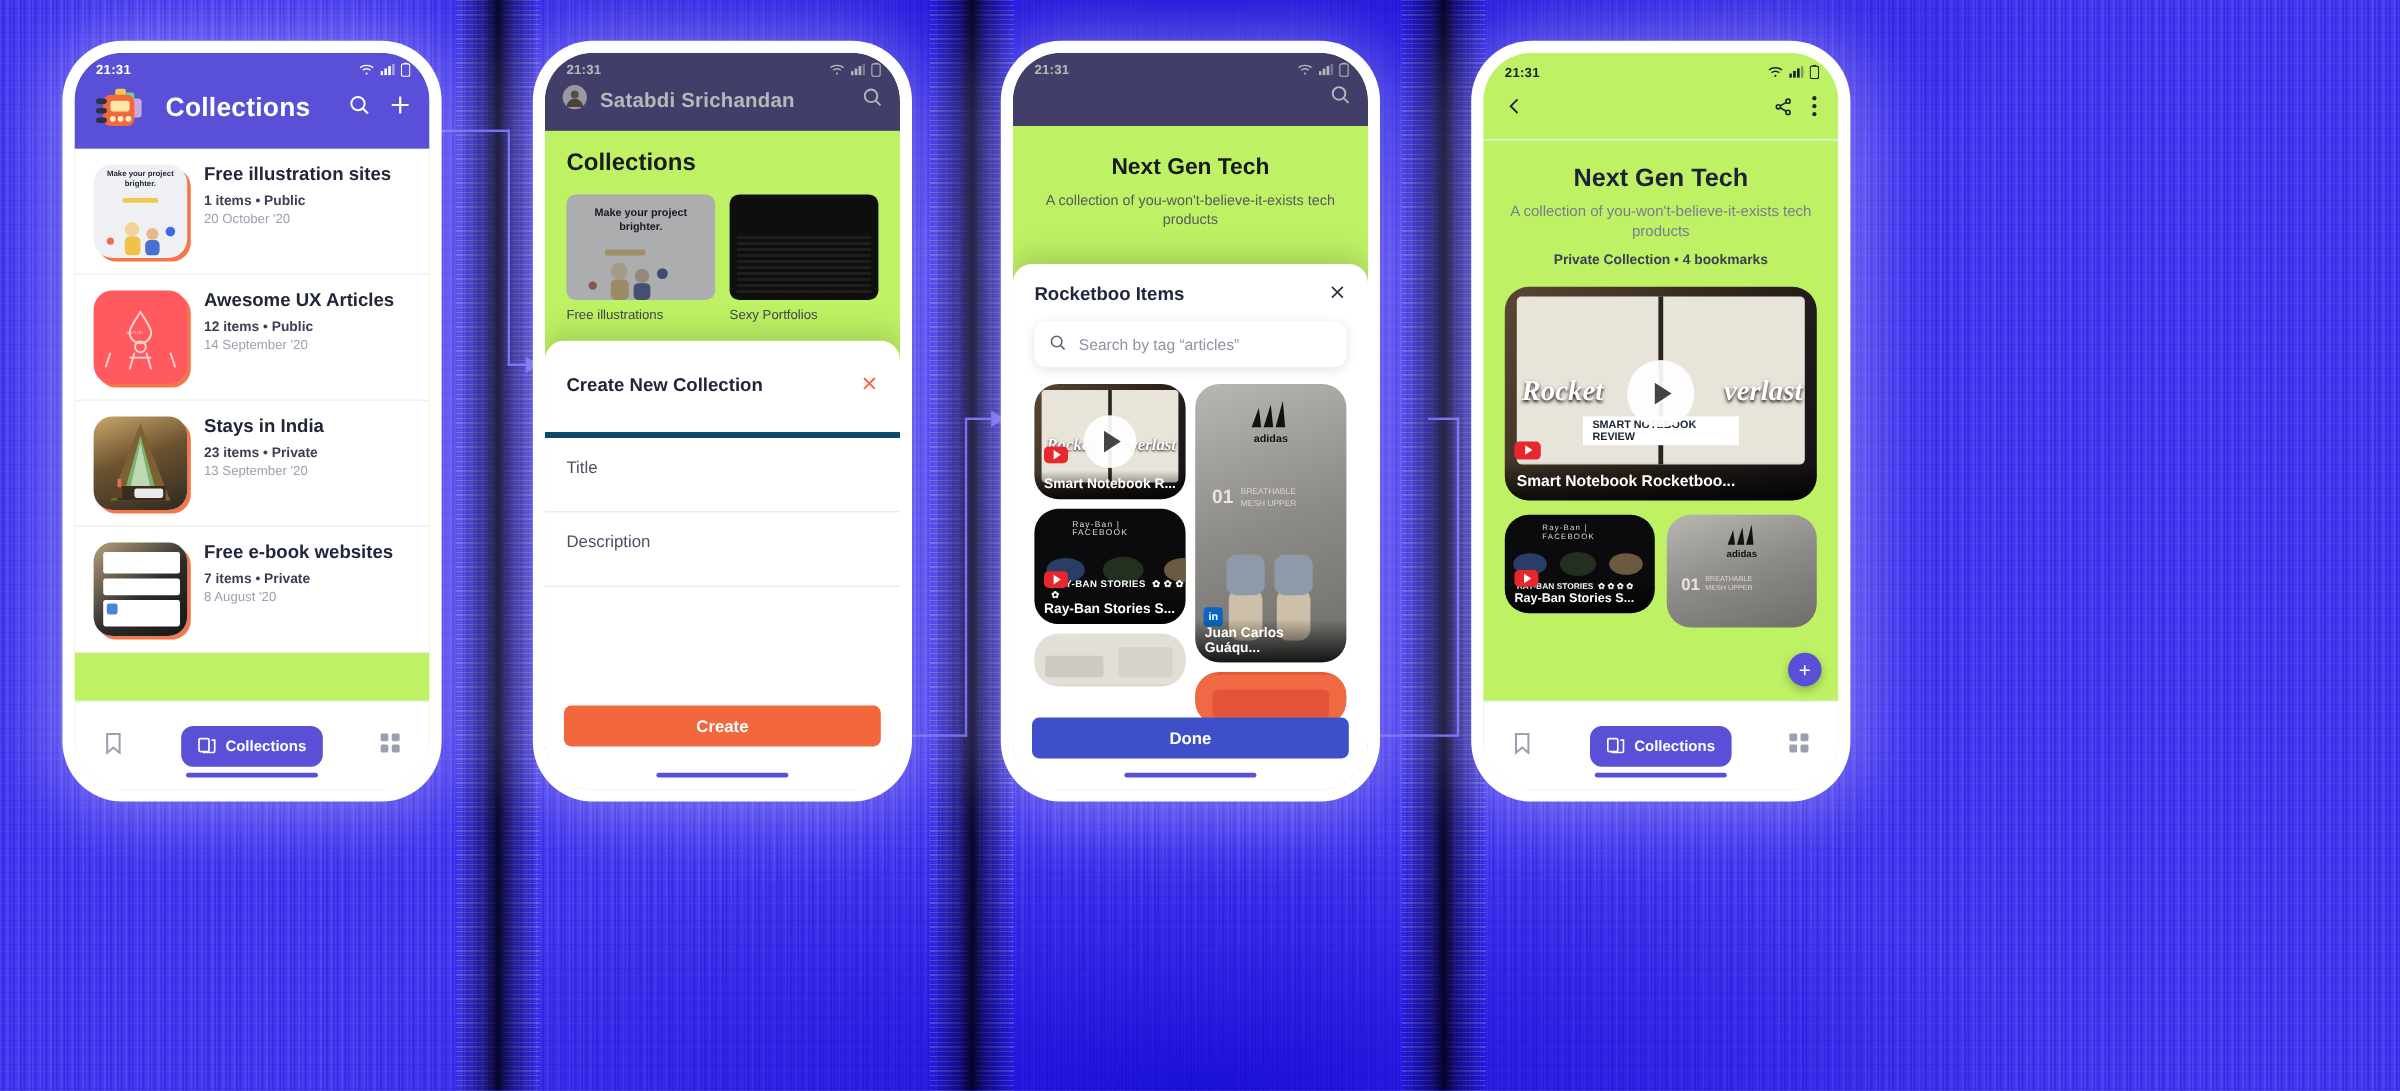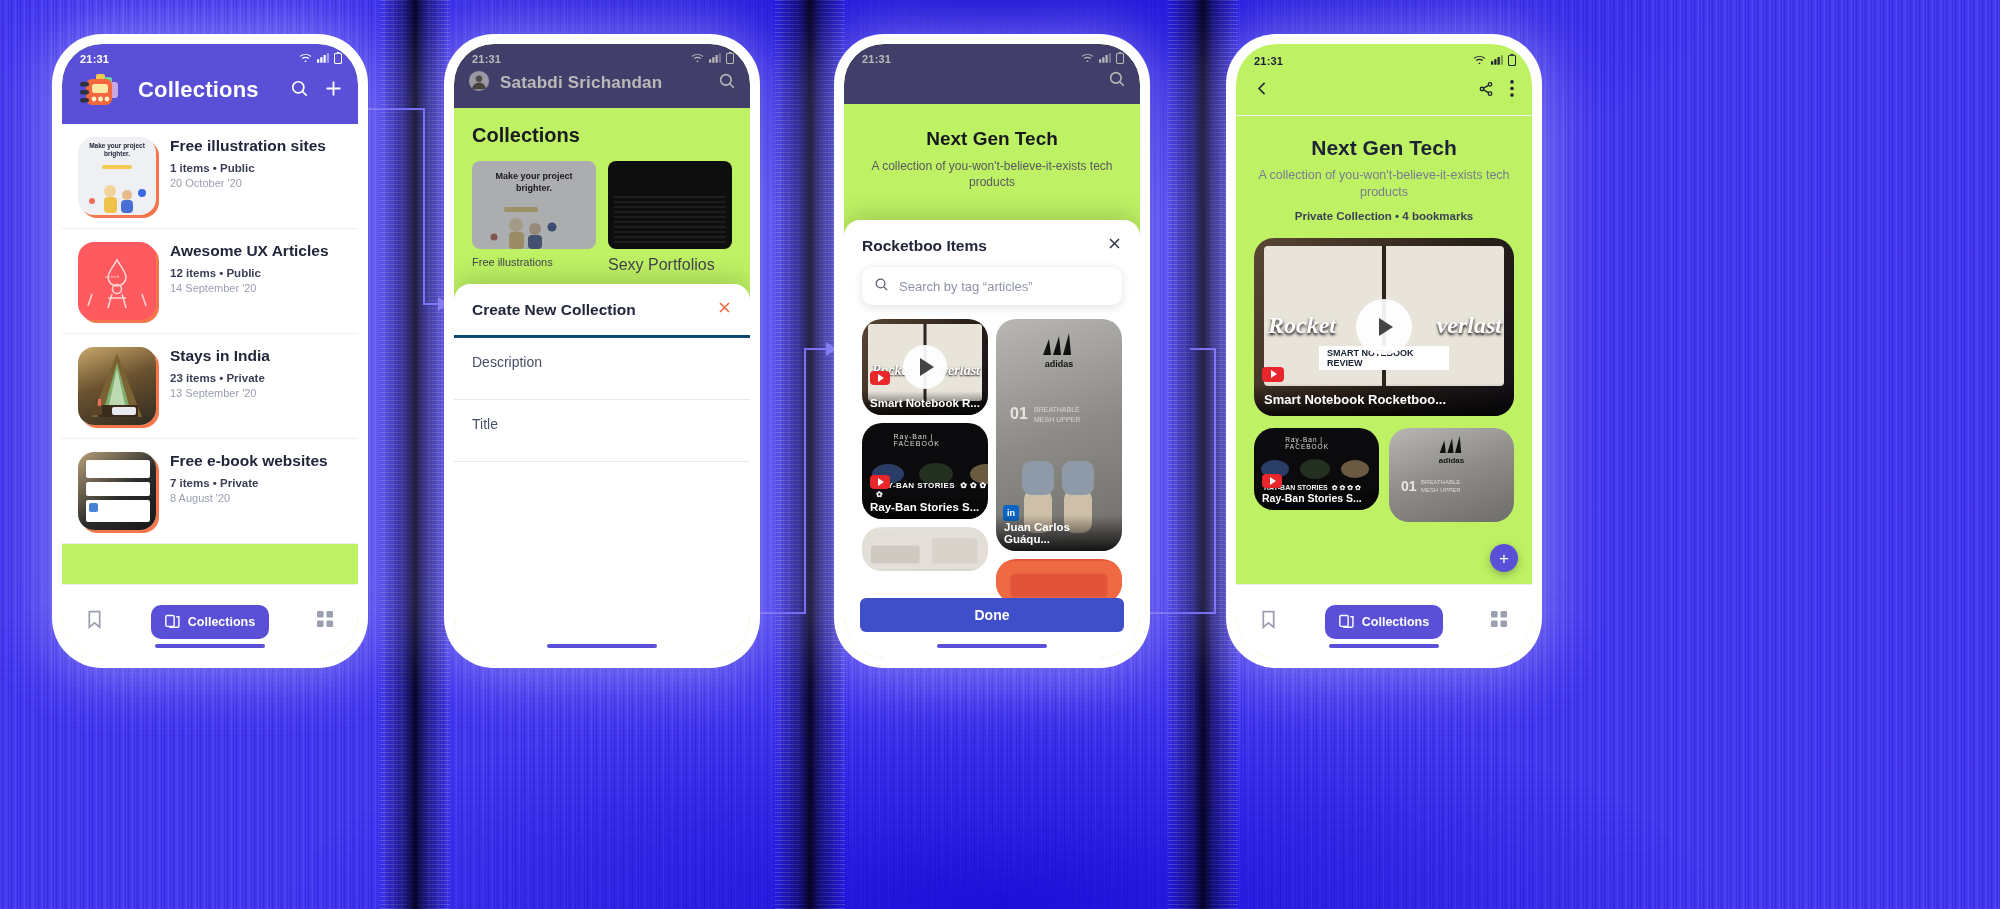--- a/index.html
+++ b/index.html
@@ -73,21 +73,21 @@
   .pill { background:#5a50d8; color:#fff; border-radius:10px; padding:8px 14px; display:flex; gap:8px;
           align-items:center; font-size:12.5px; font-weight:600; }
   .homebar { position:absolute; left:50%; transform:translateX(-50%); bottom:10px; width:110px; height:4px;
              border-radius:3px; background:#5a50d8; }
 
   .dim { filter: grayscale(.55) brightness(.72); }
 
   
   .sheet { position:absolute; left:0; right:0; bottom:0; background:#fff; border-radius:16px 16px 0 0;
            box-shadow:0 -6px 24px rgba(0,0,0,.16); }
-  .sheet-head { padding:16px 18px; border-bottom:3px solid #0c4a6e; display:flex; align-items:center; }
+  .sheet-head { padding:28px 18px; border-bottom:5px solid #0c4a6e; display:flex; align-items:center; }
   .sheet-title { font-size:15.5px; font-weight:700; color:#21263b; }
   .field { padding:16px 18px 10px 18px; border-bottom:1px solid #e6e8ef; font-size:14px; color:#4a5065; }
   .cta { position:absolute; left:16px; right:16px; bottom:36px; height:34px; border-radius:6px; color:#fff;
          display:flex; align-items:center; justify-content:center; font-size:14px; font-weight:700; }
 
   .sugg-grid { display:flex; gap:8px; padding:0 18px; }
   .sugg-col { display:flex; flex-direction:column; gap:8px; flex:1; }
   .card { border-radius:20px; overflow:hidden; position:relative; background:#333; }
   .card-label { position:absolute; left:0; right:0; bottom:0; color:#fff; font-size:11.5px; font-weight:600;
                 padding:6px 8px; background:linear-gradient(transparent, rgba(0,0,0,.82)); }
@@ -374,39 +374,42 @@
                 <circle cx="66" cy="16" r="4.5" fill="#3a6ae0"></circle>
               </svg>
           </div>
           <div style="font-size:11px;color:#5c6174;margin-top:7px;">Free illustrations</div>
         </div>
         <div style="flex:1;">
           <div class="t-shawn" style="height:88px;border-radius:8px;position:relative;overflow:hidden;">
             <div style="position:absolute;left:8px;top:8px;font-size:11px;font-weight:800;color:#fff;line-height:1.05;letter-spacing:.5px;margin-top:28px;">SHAWN PARK</div>
             <div style="position:absolute;inset:34px 6px 6px 6px;background:repeating-linear-gradient(0deg,#2a2a2a 0 2px,#141414 2px 5px),repeating-linear-gradient(90deg,#2a2a2a 0 2px,#141414 2px 5px);"></div>
           </div>
-          <div style="font-size:16px;color:#5c6174;margin-top:7px;">Sexy Portfolios</div>
+          <div style="font-size:11px;color:#5c6174;margin-top:7px;">Sexy Portfolios</div>
         </div>
       </div>
     </div>
 
     <div class="sheet" style="top:240px;">
       <div class="sheet-head">
         <div class="sheet-title">Create New Collection</div>
         <span style="margin-left:auto;">
           <svg width="15" height="15" viewBox="0 0 20 20" fill="none" stroke="#f4663c" stroke-width="2.1">
               <path d="M4 4l12 12M16 4L4 16"></path>
             </svg>
         </span>
       </div>
       <div class="field" style="height:62px;">
+        <span>Title</span>
+      </div>
+      <div class="field" style="height:62px;">
         <span>Description</span>
       </div>
-      <div class="field" style="height:62px;">
-        <span>Title</span>
+      <div class="cta" style="background:#f4663c;">
+        <span>Create</span>
       </div>
     </div>
     <div class="homebar"></div>
   </div>
 </div>
 
 <div class="phone" style="left:844px; top:44px;">
   <div class="screen">
     <div class="dim">
       <div class="appbar" style="padding-bottom:2px;">

